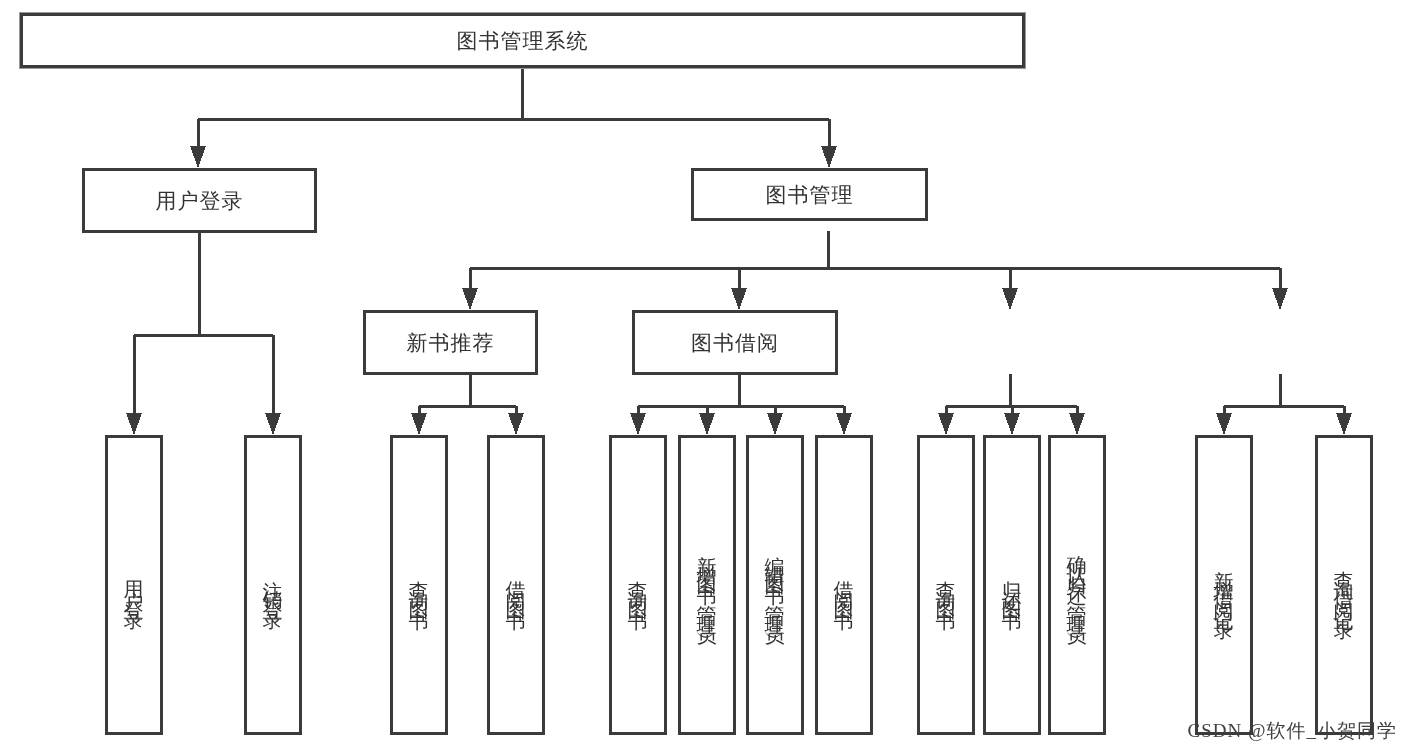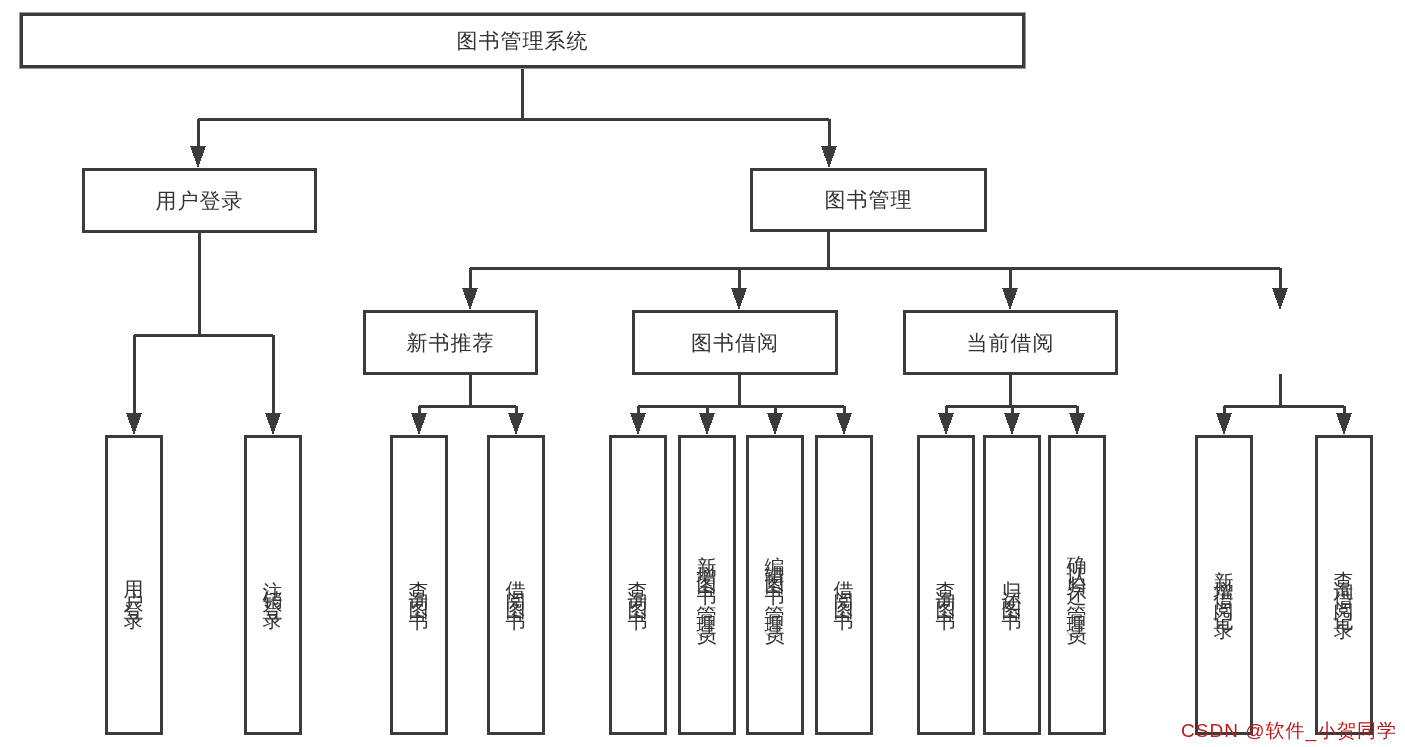--- a/index.html
+++ b/index.html
@@ -1,21 +1,21 @@
 <!DOCTYPE html>
 <html><head>
 <meta charset="utf-8">
 <style>
   html, body { margin: 0; padding: 0; background: #ffffff; }
   .canvas {
     position: relative;
     width: 1405px;
     height: 747px;
     background: #ffffff;
-    font-family: Liberation Sans, sans-serif;
+    font-family: Liberation Serif, serif;
     color: #333333;
     overflow: hidden;
   }
   .connectors {
     position: absolute;
     left: 0; top: 0;
     width: 1405px;
     height: 747px;
     pointer-events: none;
   }
@@ -42,21 +42,21 @@
     line-height: 1;
     letter-spacing: 10px;
     color: #333333;
   }
   .watermark {
     position: absolute;
     right: 8px;
     bottom: 3px;
     font-size: 19px;
     letter-spacing: 1px;
-    color: #b91c1c;
+    color: #404040;
     z-index: 5;
     white-space: nowrap;
   }
 </style>
 </head>
 <body>
 
 <div class="canvas">
 
   <svg class="connectors" viewBox="0 0 1405 747" xmlns="http://www.w3.org/2000/svg" shape-rendering="crispEdges">
@@ -125,32 +125,29 @@
     </g>
   </svg>
 
   <div class="node root" style="left:20px;top:13px;width:1005px;height:55px">
     <span class="hlabel">图书管理系统</span>
   </div>
 
   <div class="node" style="left:82px;top:168px;width:235px;height:65px">
     <span class="hlabel">用户登录</span>
   </div>
-  <div class="node" style="left:750px;top:168px;width:237px;height:64px">
+  <div class="node" style="left:691px;top:168px;width:237px;height:53px">
     <span class="hlabel">图书管理</span>
   </div>
 
   <div class="node" style="left:363px;top:310px;width:175px;height:65px">
     <span class="hlabel">新书推荐</span>
   </div>
   <div class="node" style="left:632px;top:310px;width:206px;height:65px">
     <span class="hlabel">图书借阅</span>
-  </div>
-  <div class="node" style="left:903px;top:310px;width:215px;height:65px">
-    <span class="hlabel">当前借阅</span>
   </div>
 
   <div class="node" style="left:105px;top:435px;width:58px;height:300px">
     <span class="vlabel">用户登录</span>
   </div>
   <div class="node" style="left:244px;top:435px;width:58px;height:300px">
     <span class="vlabel">注销登录</span>
   </div>
 
   <div class="node" style="left:390px;top:435px;width:58px;height:300px">

